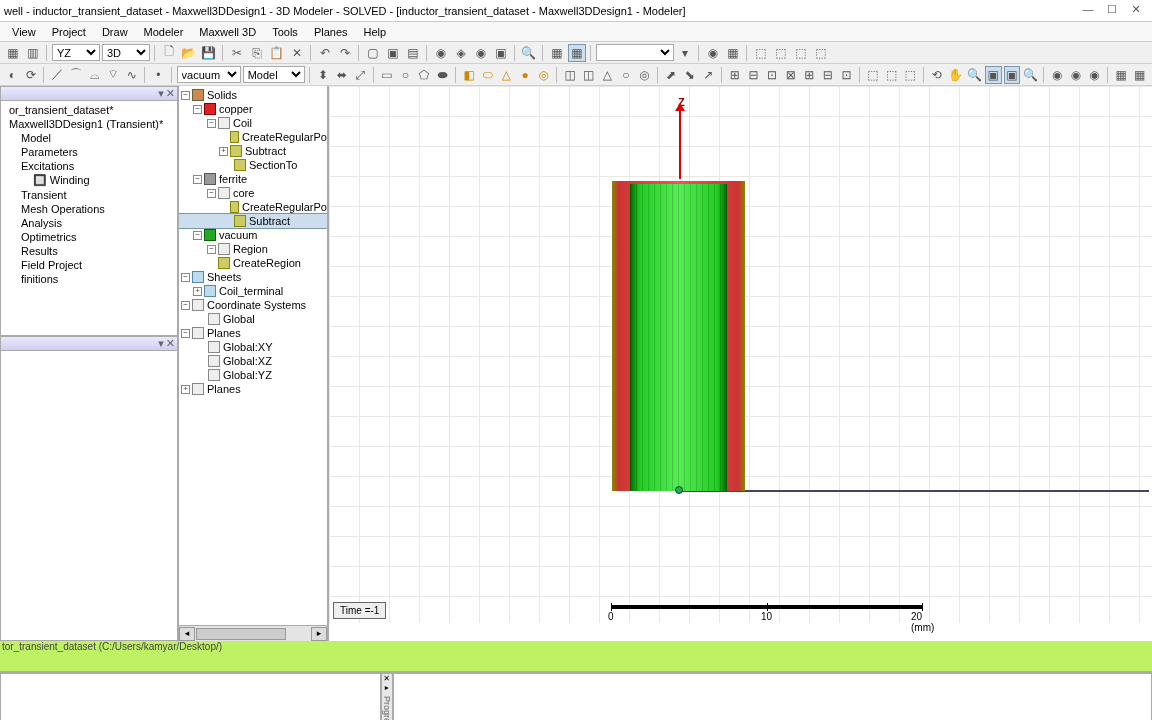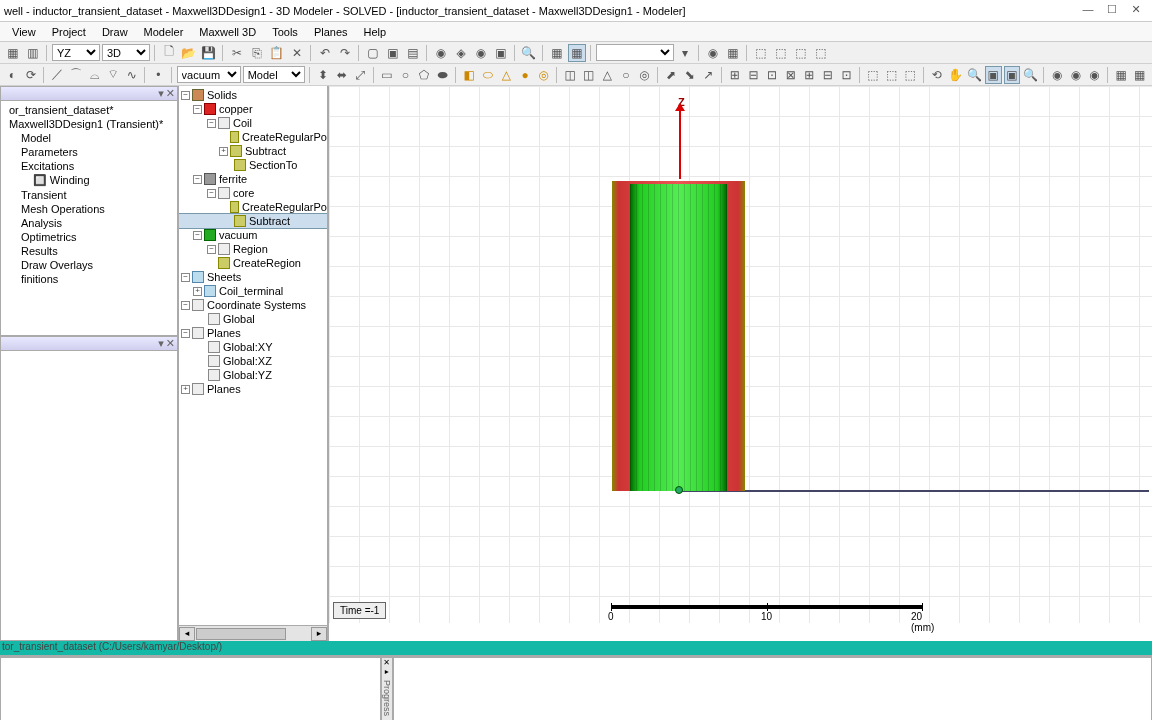--- a/index.html
+++ b/index.html
@@ -230,21 +230,21 @@
         <div class="l1 bold">Maxwell3DDesign1 (Transient)*</div>
         <div class="l2">Model</div>
         <div class="l2">Parameters</div>
         <div class="l2">Excitations</div>
         <div class="l2" style="padding-left:28px">🔲 <span>Winding</span></div>
         <div class="l2">Transient</div>
         <div class="l2">Mesh Operations</div>
         <div class="l2">Analysis</div>
         <div class="l2">Optimetrics</div>
         <div class="l2">Results</div>
-        <div class="l2">Draw Overlays</div>
+        <div class="l2">Field Project</div>
         <div class="l2">finitions</div>
       </div>
     </div>
     <div class="panel">
       <div class="panel-hdr">
           <span>▾</span>
           <span>✕</span>
         </div>
     </div>
   </div>
@@ -387,21 +387,21 @@
       <div class="scale-track">
           <div class="scale-mid"></div>
         </div>
       <span class="scale-lbl" style="left:-3px">0</span>
       <span class="scale-lbl" style="left:150px">10</span>
       <span class="scale-lbl" style="left:300px">20 (mm)</span>
     </div>
   </div>
 </div>
 
-<div style="height:14px;background:#14b8a6;position:relative">
+<div style="height:30px;background:#bef264;position:relative">
   <span style="position:absolute;left:2px;top:0;font-size:10px;color:#444">tor_transient_dataset (C:/Users/kamyar/Desktop/)</span>
 </div>
 <div class="bottom">
   <div class="msgpane"></div>
   <div class="progpane">
     <span style="font-size:8px">✕</span>
     <span style="font-size:8px">▸</span>
     <span class="prog-lbl">Progress</span>
   </div>
   <div style="flex:2;background:#fff;border:1px solid #aaa"></div>

